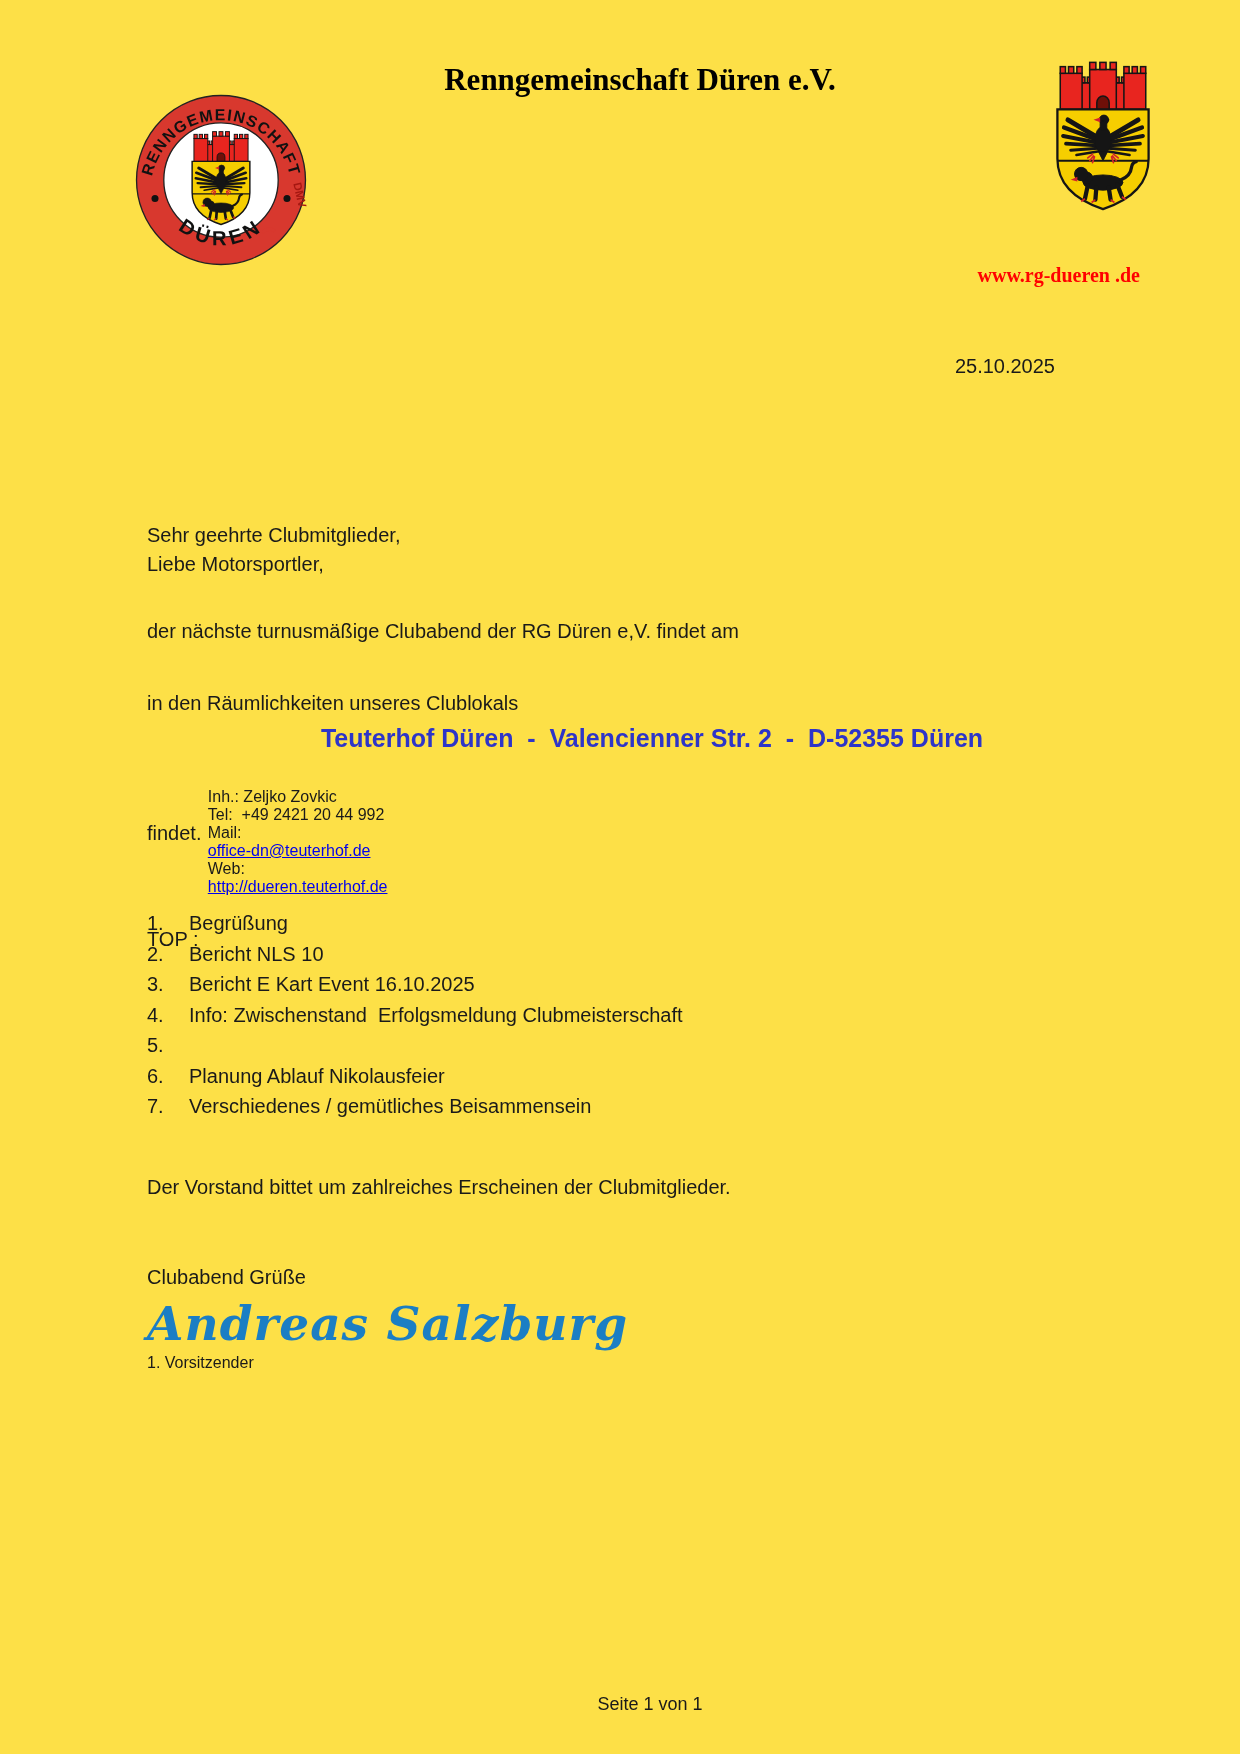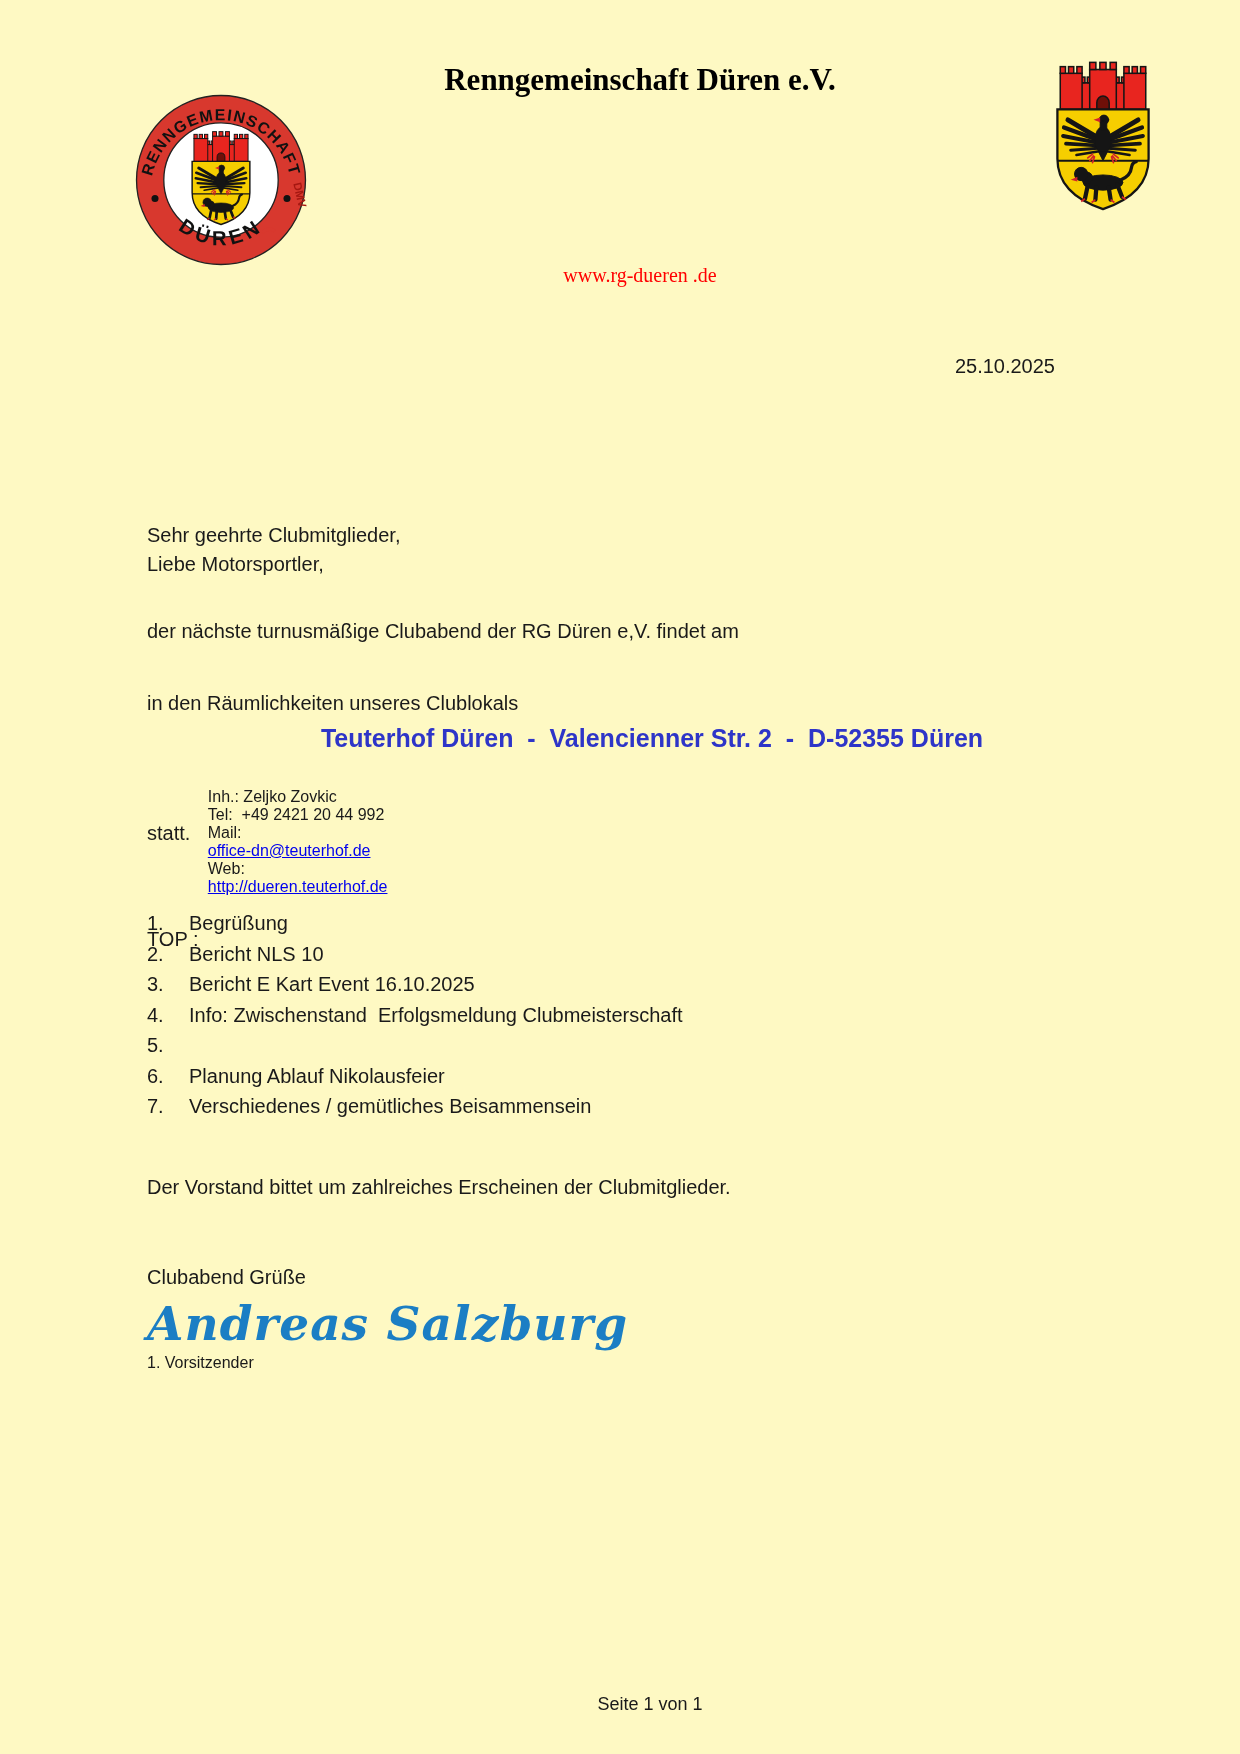--- a/index.html
+++ b/index.html
@@ -1,29 +1,29 @@
 <!DOCTYPE html>
 <html><head>
 <meta charset="utf-8">
 <style>
   html,body { margin:0; padding:0; background:#ffffff; }
   .page {
-    position:relative; width:1240px; height:1754px; background:#fef9c3;
+    position:relative; width:1240px; height:1754px; background:#fde047;
     font-family:"Liberation Sans", sans-serif; color:#1a1a1a; overflow:hidden;
   }
   .abs { position:absolute; }
   .doc-title {
     top:62px; left:140px; width:1000px; text-align:center;
     font-family:"Liberation Serif", serif; font-weight:bold; font-size:31px; color:#000;
   }
   .badge { left:132px; top:92px; width:178px; height:176px; }
   .crest-right { left:1046px; top:60px; width:114px; height:152px; }
   .website {
-    top:264px; left:140px; width:1000px; text-align:center;
-    font-family:"Liberation Serif", serif; font-weight:normal; font-size:20px; color:#ff0000;
+    top:264px; left:140px; width:1000px; text-align:right;
+    font-family:"Liberation Serif", serif; font-weight:bold; font-size:20px; color:#ff0000;
   }
   .date-line { top:355px; left:800px; width:255px; text-align:right; font-size:20px; }
   .tline { left:147px; font-size:20px; white-space:pre-wrap; }
   .salutation1 { top:524px; }
   .salutation2 { top:553px; }
   .intro { top:620px; }
   .event-line {
     top:648px; font-size:26px; font-weight:bold; color:#ff0000;
     text-decoration:underline; text-decoration-thickness:2px; text-underline-offset:4px;
   }
@@ -162,21 +162,21 @@
 
   <div class="abs contact-line">
     <span class="seg">Inh.: Zeljko Zovkic</span>
     <span class="seg">Tel:  +49 2421 20 44 992</span>
     <span class="lbl">Mail:</span>
     <a class="doclink gap">office-dn@teuterhof.de</a>
     <span class="lbl">Web:</span>
     <a class="doclink">http://dueren.teuterhof.de</a>
   </div>
 
-  <div class="abs tline statt">statt.</div>
+  <div class="abs tline statt">findet.</div>
   <div class="abs tline top-heading">TOP :</div>
 
   <div class="abs agenda">
     <div class="agenda-row">
       <span class="agenda-num">1.</span>
       <span class="agenda-text">Begrüßung</span>
     </div>
     <div class="agenda-row">
       <span class="agenda-num">2.</span>
       <span class="agenda-text">Bericht NLS 10</span>

